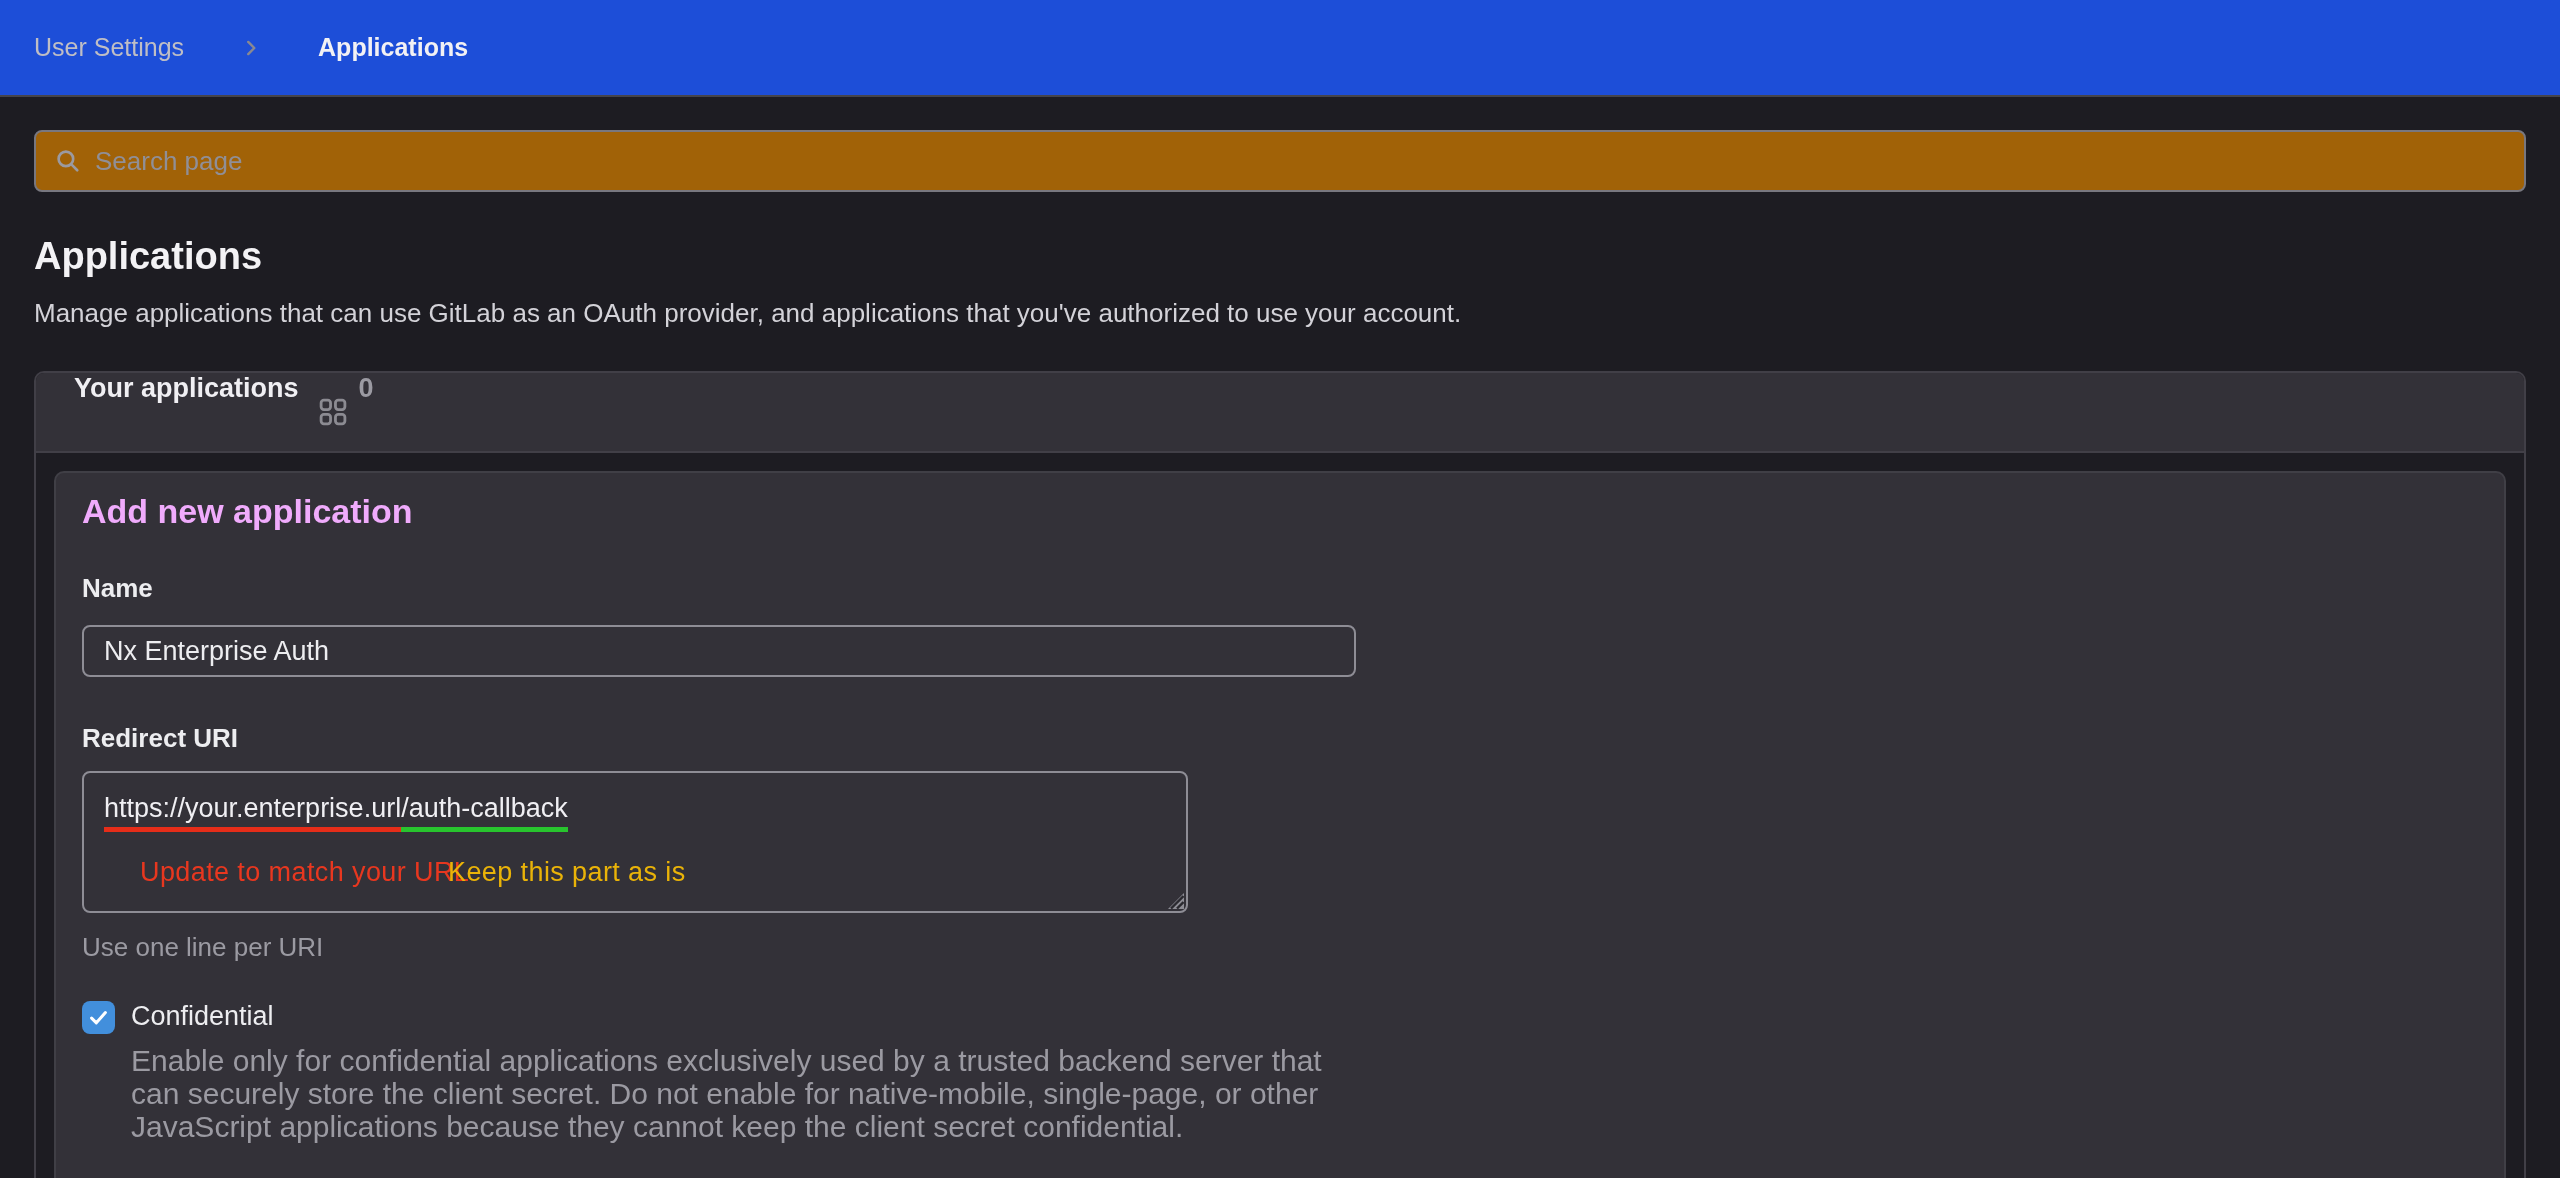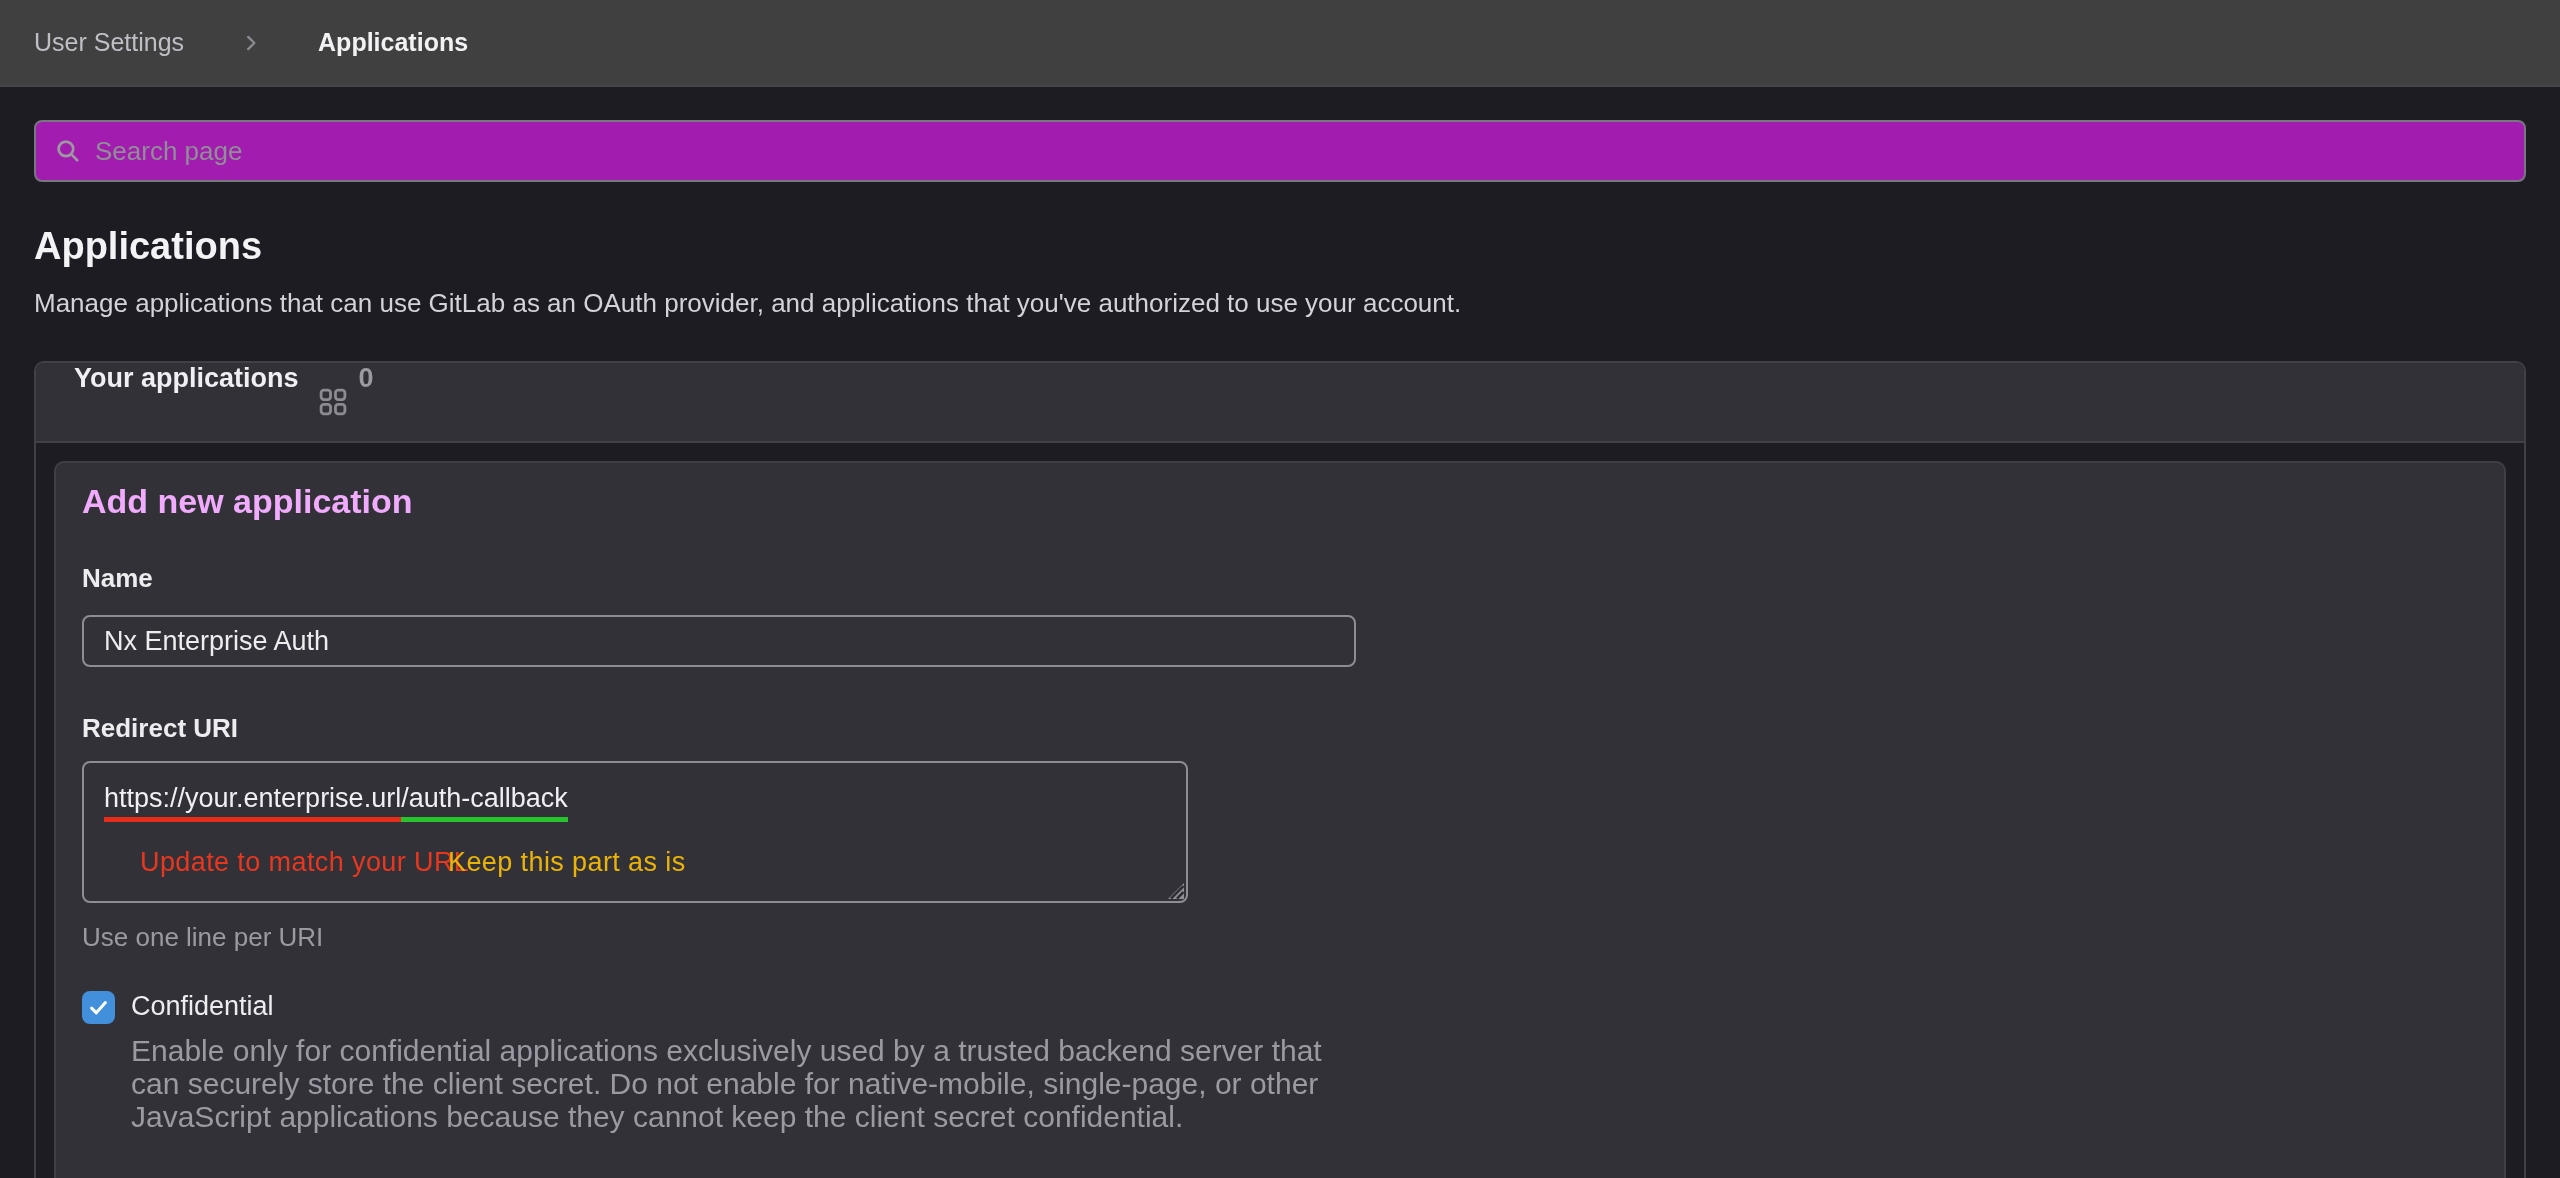--- a/index.html
+++ b/index.html
@@ -5,33 +5,33 @@
   * { margin:0; padding:0; box-sizing:border-box; }
   html,body { width:2560px; height:1178px; overflow:hidden; }
   body {
     background:#1d1c22;
     font-family:"Liberation Sans", sans-serif;
     color:#ededf0;
     -webkit-font-smoothing:antialiased;
   }
   
   .topbar {
-    height:87px; border-bottom:2px solid #45444b;
+    height:97px; border-bottom:2px solid #45444b;
     display:flex; align-items:center; padding-left:34px;
-    background:#404040;
+    background:#1d4ed8;
     gap:40px;
   }
   .crumb-link { font-size:25px; color:#bfbec5; cursor:pointer; }
   .crumb-sep { margin:0 16px; display:flex; align-items:center; }
   .crumb-current { font-size:25px; font-weight:700; color:#f2f1f4; }
   
   .content { padding:0 34px; }
   .searchbar {
     margin-top:33px; height:62px; border:2px solid #78777f; border-radius:8px;
-    background:#a21caf; display:flex; align-items:center; padding:0 18px;
+    background:#a16207; display:flex; align-items:center; padding:0 18px;
   }
   .searchbar svg { flex:0 0 auto; }
   .search-input {
     flex:1; margin-left:13px; background:transparent; border:none; outline:none;
     font-family:"Liberation Sans", sans-serif;
     font-size:26px; color:#ededf0; height:100%;
   }
   .search-input::placeholder { color:#908f97; }
   .page-title { margin-top:42px; font-size:38px; font-weight:700; color:#f3f2f5; line-height:44px; }
   .page-desc { margin-top:20px; font-size:26px; color:#d3d2d8; line-height:30px; }

